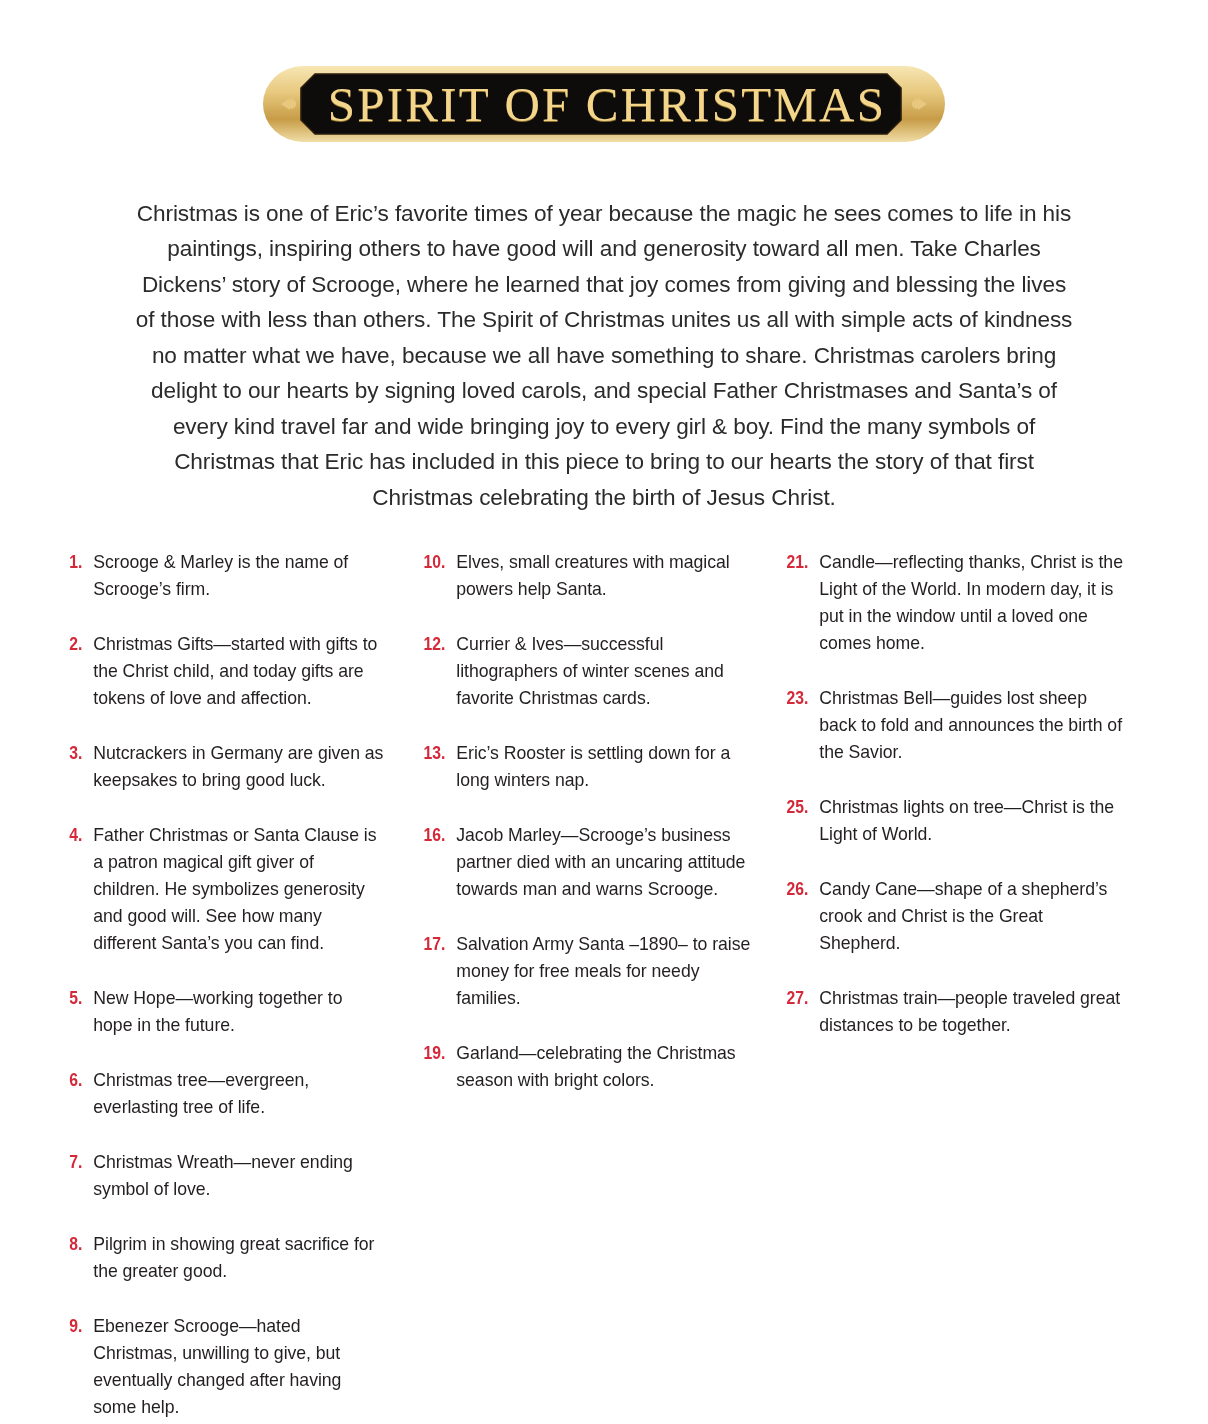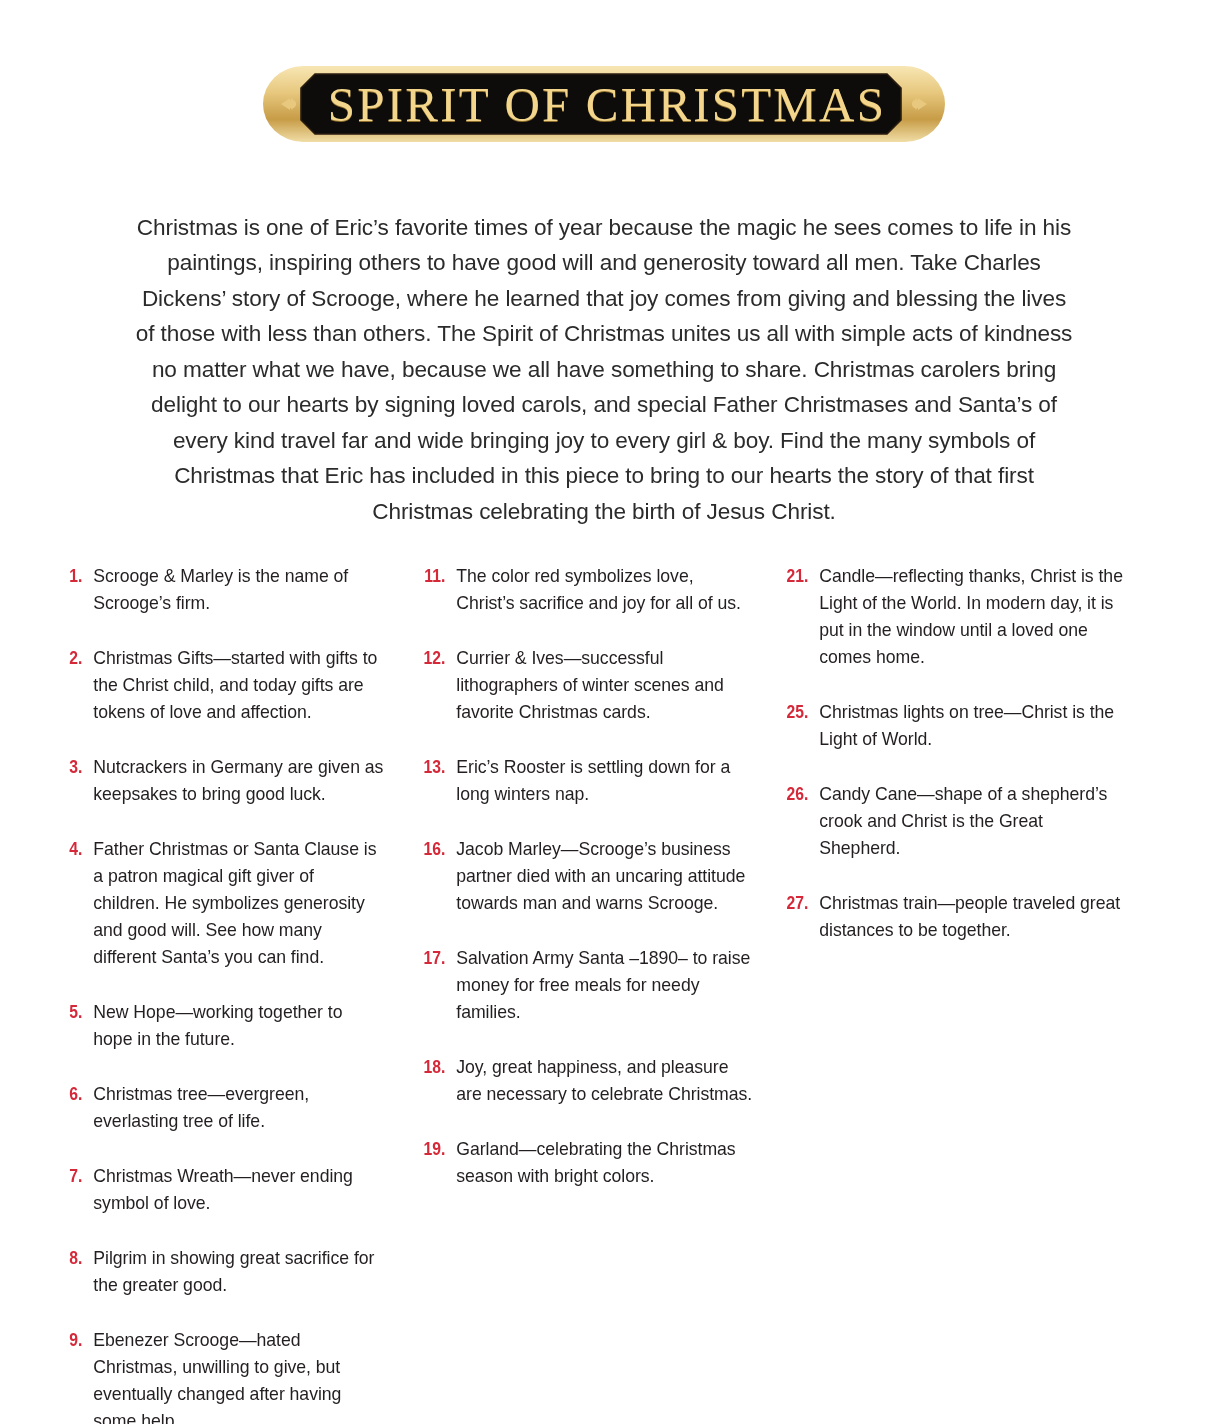--- a/index.html
+++ b/index.html
@@ -46,21 +46,21 @@
     letter-spacing: 2.2px;
     color: #f3d68c;
     font-weight: 400;
     white-space: nowrap;
     text-shadow: 0 1px 0 #8b6c2a;
     padding-left: 6px;
   }
 
   
   .intro {
-    margin: 64px auto 0 auto;
+    margin: 50px auto 0 auto;
     width: 948px;
     text-align: center;
     font-size: 22.6px;
     line-height: 1.57;
     color: #2b2b2b;
     font-weight: 400;
     letter-spacing: -0.1px;
   }
 
   
@@ -195,54 +195,54 @@
         <span class="item-num">8.</span>
         <span class="item-text">Pilgrim in showing great sacrifice for the greater good.</span>
       </div>
       <div class="item">
         <span class="item-num">9.</span>
         <span class="item-text">Ebenezer Scrooge—hated Christmas, unwilling to give, but eventually changed after having some help.</span>
       </div>
     </div>
   <div class="col col-2">
       <div class="item">
-        <span class="item-num">11.</span>
-        <span class="item-text">The color red symbolizes love, Christ’s sacrifice and joy for all of us.</span>
+        <span class="item-num">10.</span>
+        <span class="item-text">Elves, small creatures with magical powers help Santa.</span>
       </div>
       <div class="item">
         <span class="item-num">12.</span>
         <span class="item-text">Currier &amp; Ives—successful lithographers of winter scenes and favorite Christmas cards.</span>
       </div>
       <div class="item">
         <span class="item-num">13.</span>
         <span class="item-text">Eric’s Rooster is settling down for a long winters nap.</span>
       </div>
       <div class="item">
         <span class="item-num">16.</span>
         <span class="item-text">Jacob Marley—Scrooge’s business partner died with an uncaring attitude towards man and warns Scrooge.</span>
       </div>
       <div class="item">
         <span class="item-num">17.</span>
         <span class="item-text">Salvation Army Santa –1890– to raise money for free meals for needy families.</span>
       </div>
       <div class="item">
-        <span class="item-num">18.</span>
-        <span class="item-text">Joy, great happiness, and pleasure are necessary to celebrate Christmas.</span>
-      </div>
-      <div class="item">
         <span class="item-num">19.</span>
         <span class="item-text">Garland—celebrating the Christmas season with bright colors.</span>
       </div>
     </div>
   <div class="col col-3">
       <div class="item">
         <span class="item-num">21.</span>
         <span class="item-text">Candle—reflecting thanks, Christ is the Light of the World. In modern day, it is put in the window until a loved one comes home.</span>
       </div>
       <div class="item">
+        <span class="item-num">23.</span>
+        <span class="item-text">Christmas Bell—guides lost sheep back to fold and announces the birth of the Savior.</span>
+      </div>
+      <div class="item">
         <span class="item-num">25.</span>
         <span class="item-text">Christmas lights on tree—Christ is the Light of World.</span>
       </div>
       <div class="item">
         <span class="item-num">26.</span>
         <span class="item-text">Candy Cane—shape of a shepherd’s crook and Christ is the Great Shepherd.</span>
       </div>
       <div class="item">
         <span class="item-num">27.</span>
         <span class="item-text">Christmas train—people traveled great distances to be together.</span>

